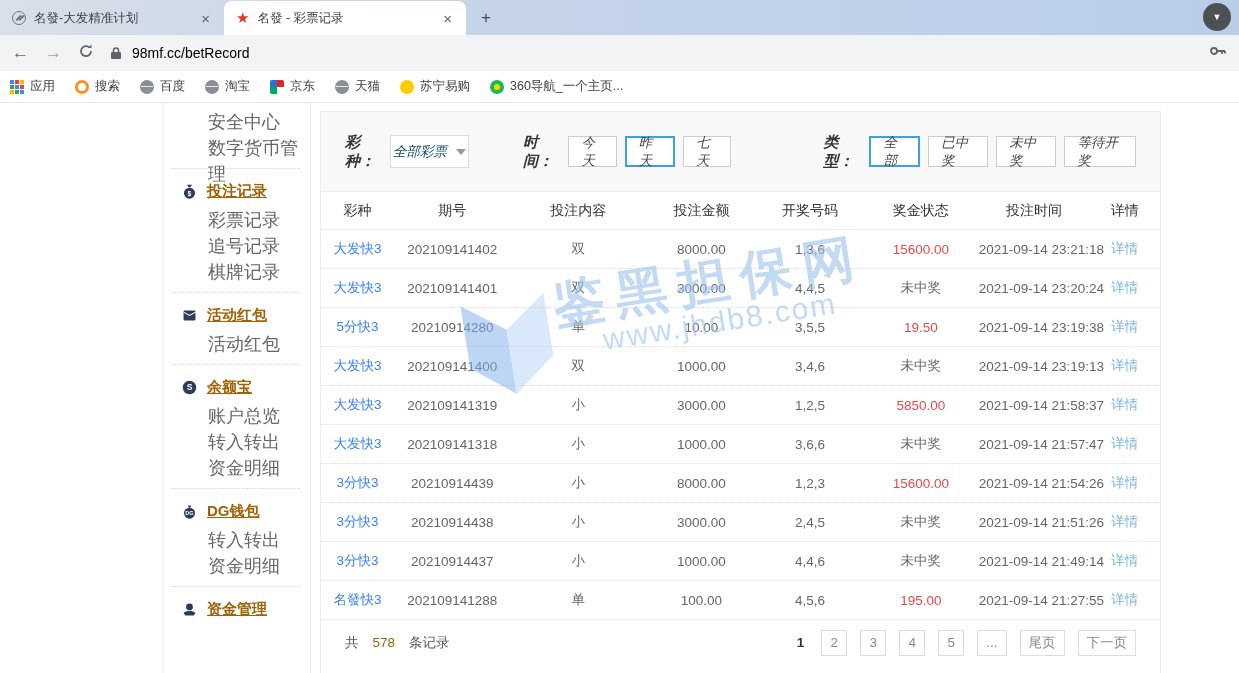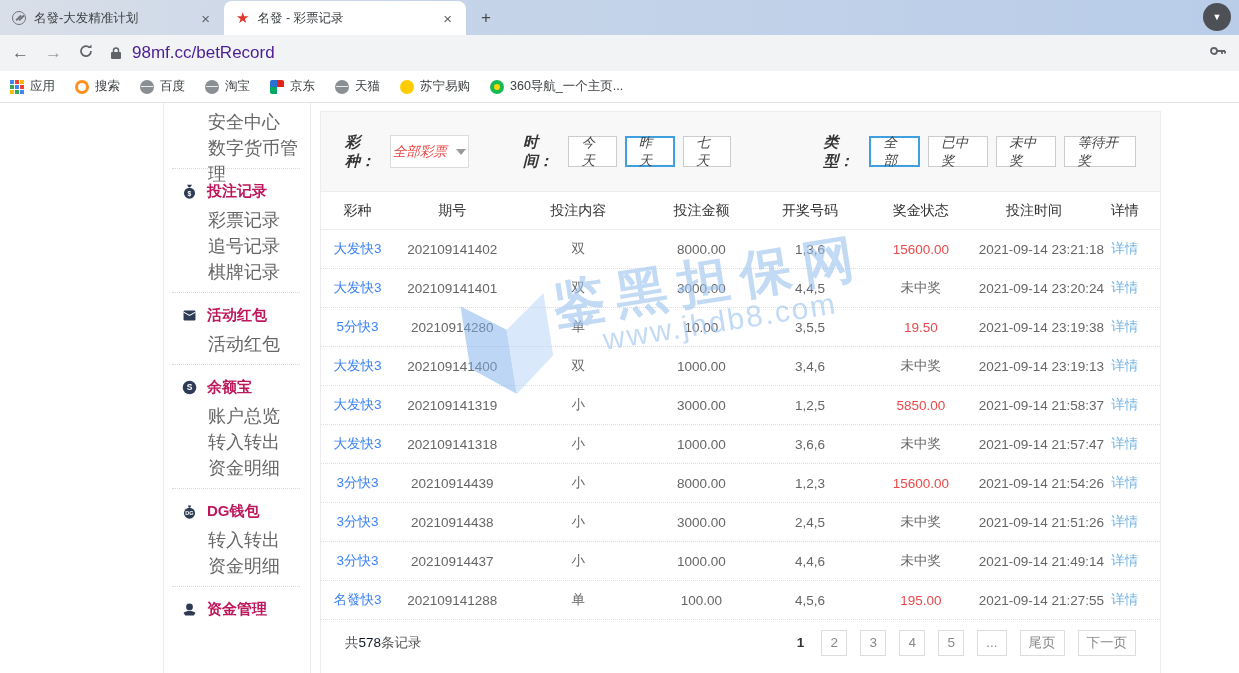--- a/index.html
+++ b/index.html
@@ -21,71 +21,71 @@
     background:#6f7478; transform:rotate(-45deg); box-shadow:2px 2px 0 #6f7478; }
   .icon-star { color:#e03a2f; font-size:15px; flex:none; }
   .newtab-btn { width:28px; height:26px; margin:0 0 4px 6px; display:flex; align-items:center; justify-content:center;
     font-size:17px; color:#45494d; }
   .profile-btn { position:absolute; right:8px; top:3px; width:28px; height:28px; border-radius:50%;
     background:#4d5156; color:#fff; display:flex; align-items:center; justify-content:center; font-size:9px; }
   .urlbar { height:36px; background:#f1f3f4; display:flex; align-items:center; padding:0 12px; gap:16px; }
   .nav-ico { font-size:17px; color:#5f6368; }
   .nav-ico.fwd { color:#9aa0a6; }
   .url-field { display:flex; align-items:center; gap:10px; flex:1; }
-  .url-text { font-size:17px; color:#4c1d95; }
+  .url-text { font-size:14px; color:#000000; }
   .bookmarks { height:32px; background:#fff; border-bottom:1px solid #e3e3e3; display:flex; align-items:center;
     padding:0 10px; gap:20px; font-size:12.5px; color:#3c4043; }
   .bm { display:flex; align-items:center; gap:6px; }
   .bm-fav { width:14px; height:14px; border-radius:50%; flex:none; }
   .fav-globe { background:#8a8f94; position:relative; }
   .fav-globe::after { content:""; position:absolute; left:1px; right:1px; top:6px; height:1px; background:#e8eaec; }
   .fav-apps { width:14px; height:14px; display:grid; grid-template-columns:repeat(3,4px); grid-template-rows:repeat(3,4px); gap:1px; border-radius:0; }
   .fav-apps i { width:4px; height:4px; }
   .fav-search { background:#fff; border:3px solid #ff8f1f; }
   .fav-jd { border-radius:2px; background:conic-gradient(#e1251b 0 25%, #fff 0 50%, #00a862 0 75%, #2a6fd6 0 100%); }
   .fav-sn { background:#ffcc00; }
   .fav-360 { background:#19b955; position:relative; }
   .fav-360::after { content:""; position:absolute; left:4px; top:4px; width:6px; height:6px; border-radius:50%; background:#ffd500; }
   
   .page { position:absolute; top:103px; left:0; right:0; bottom:0; background:#fff; }
   .sidebar { position:absolute; left:163px; top:0; width:148px; bottom:0; border-left:1px solid #ececec;
     border-right:1px solid #ececec; padding-top:6px; overflow:hidden; background:#fff; }
   .side-sub { height:26px; line-height:26px; padding-left:44px; font-size:18px; color:#666; }
   .side-header { height:32px; display:flex; align-items:center; padding-left:17px; gap:9px;
-    font-size:15px; font-weight:bold; color:#be185d; }
+    font-size:15px; font-weight:bold; color:#a16207;text-decoration:underline; }
   .side-div { border-top:1px dotted #d9d9d9; margin:7px 10px 6px 8px; }
   .sico { width:17px; height:17px; flex:none; }
   
   .main { position:absolute; left:320px; top:8px; width:841px; bottom:0;
     border:1px solid #ececec; border-bottom:none; background:#fff; }
   .filterbar { height:80px; background:#f8f8f8; border-bottom:1px solid #ececec;
     display:flex; align-items:center; padding:0 24px;font-style:italic; }
   .fgroup { display:flex; align-items:center; }
   .flabel { font-size:15px; font-weight:bold; color:#333; }
   .dropdown { width:88px; height:33px; border:1px solid #dcdcdc; background:#fff; margin-left:4px;
-    display:flex; align-items:center; justify-content:center; gap:9px; font-size:13.5px; color:#ef4444; }
+    display:flex; align-items:center; justify-content:center; gap:9px; font-size:13.5px; color:#0c4a6e; }
   .caret { width:0; height:0; border-left:5px solid transparent; border-right:5px solid transparent; border-top:6px solid #9a9a9a; }
   .fbtn { height:31px; padding:0 12px; border:1px solid #ccc; background:#fff; color:#444;
     font-size:13.5px; margin-left:8px; display:flex; align-items:center; }
   .fbtn.sel { border:2px solid #3fa0e0; }
   .g-time { margin-left:54px; } .g-type { margin-left:92px; }
   
   .thead { display:flex; height:38px; align-items:center; font-size:14px; font-weight:normal; color:#333;
     border-bottom:1px solid #ececec; }
   .trow { display:flex; height:39px; align-items:center; font-size:13.5px; color:#666;
     border-bottom:1px dotted #ddd; }
   .cell { text-align:center; white-space:nowrap; }
   .c1{width:8.7%;} .c2{width:13.9%;} .c3{width:16.1%;} .c4{width:13.3%;}
   .c5{width:12.6%;} .c6{width:13.8%;} .c7{width:13.2%;} .c8{width:8.4%;}
   .lottery { color:#3b82f6; }
   .status-win { color:#e84a4a; }
   .detail-link { color:#76b5e6; }
   
   .pagebar { display:flex; align-items:center; height:45px; padding:0 24px; font-size:13.5px; color:#555; }
-  .total-red { color:#0f172a; margin:0 0; }
+  .total-red { color:#a16207; margin:0 14px; }
   .pages { margin-left:auto; display:flex; align-items:center; gap:13px; }
   .pnum-current { font-weight:bold; color:#333; padding:0 4px; }
   .pbox { min-width:26px; height:26px; border:1px solid #ddd; display:flex; align-items:center;
     justify-content:center; color:#888; padding:0 8px; background:#fff; }
   
   .watermark { position:absolute; left:448px; top:158px; display:flex; align-items:flex-start; gap:4px;
     transform:rotate(-9deg); pointer-events:none; opacity:.6; }
   .wm-title { font-size:52px; font-weight:bold; color:#9cc3f0; letter-spacing:11px; line-height:1.1; }
   .wm-url { font-size:30px; color:#9cc3f0; margin:-4px 0 0 44px; letter-spacing:2px; }
 </style>

